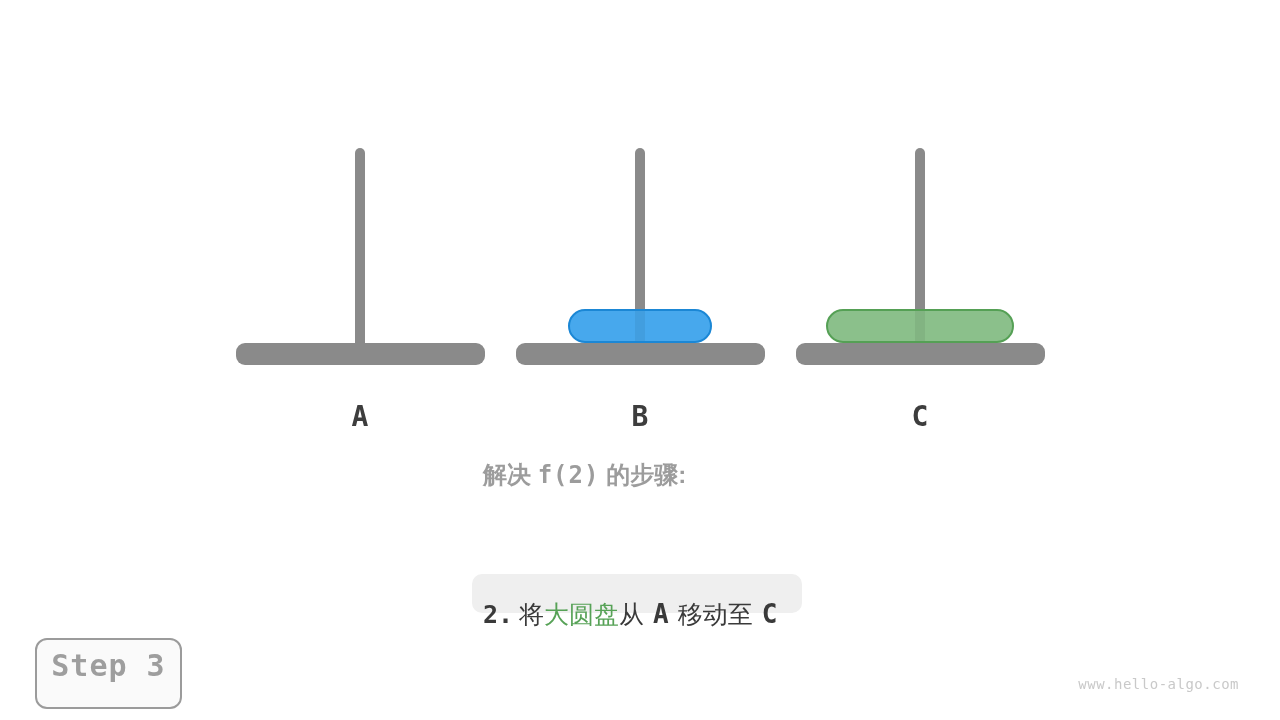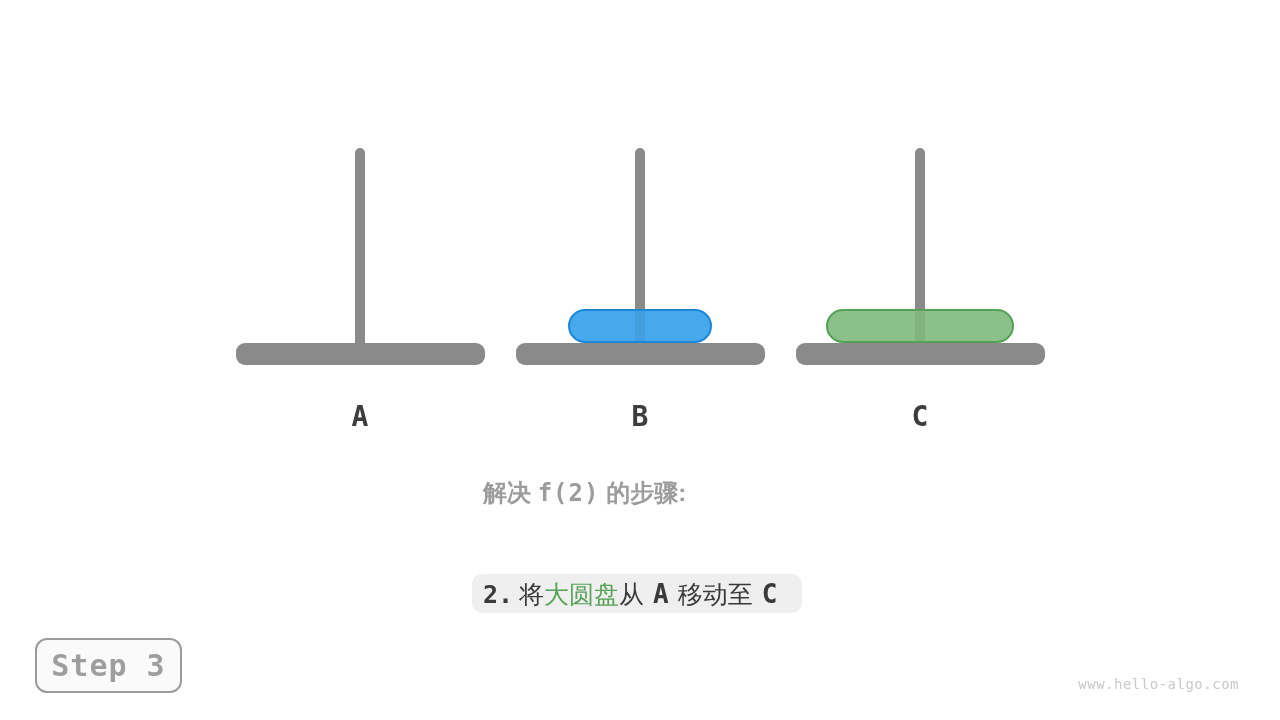--- a/index.html
+++ b/index.html
@@ -85,21 +85,21 @@
     color: #3D3D3D;
   }
   .peg-label.a { left: 320px; }
   .peg-label.b { left: 600px; }
   .peg-label.c { left: 880px; }
 
   
   .caption {
     position: absolute;
     left: 483px;
-    top: 477px;
+    top: 459px;
     font-size: 24px;
     font-weight: bold;
     color: #9C9C9C;
     white-space: nowrap;
   }
   .caption .fn {
     font-family: "DejaVu Sans Mono", "Liberation Mono", monospace;
     letter-spacing: 1px;
   }
 
@@ -117,21 +117,21 @@
     position: absolute;
     left: 472px;
     top: 574px;
     width: 330px;
     height: 39px;
     background: #EFEFEF;
     border-radius: 10px;
     z-index: 1;
   }
   .step-row.two {
-    top: 577px;
+    top: 597px;
     z-index: 2;
   }
 
   .step-num {
     font-family: "DejaVu Sans Mono", "Liberation Mono", monospace;
     font-weight: bold;
     margin-right: 6px;
   }
   .disk-word-small { color: #3498DB; }
   .disk-word-large { color: #57A257; }
@@ -141,21 +141,21 @@
     font-size: 26px;
     margin: 0 9px;
   }
 
   
   .step-badge {
     position: absolute;
     left: 35px;
     top: 638px;
     width: 147px;
-    height: 55px;
+    height: 71px;
     box-sizing: border-box;
     background: #FAFAFA;
     border: 2px solid #9B9B9B;
     border-radius: 12px;
     font-family: "DejaVu Sans Mono", "Liberation Mono", monospace;
     font-weight: bold;
     font-size: 30px;
     color: #9E9E9E;
     text-align: center;
     line-height: 51px;

